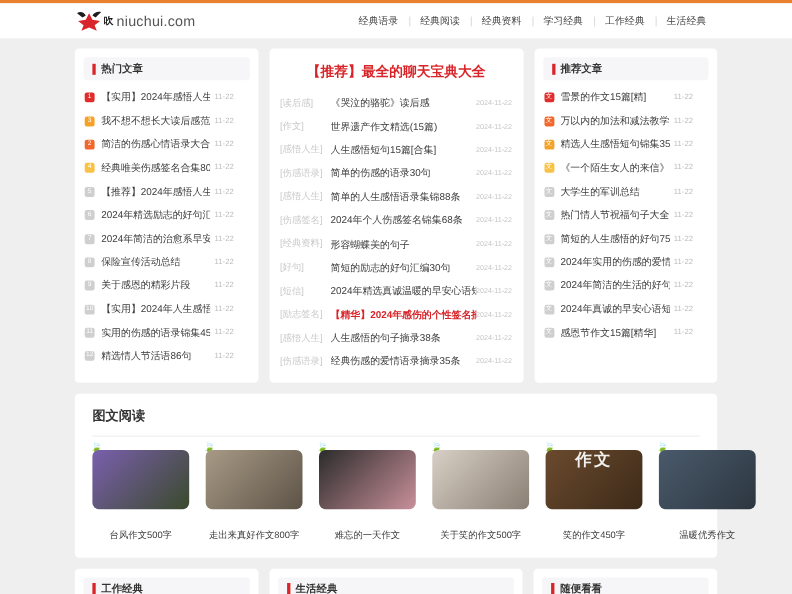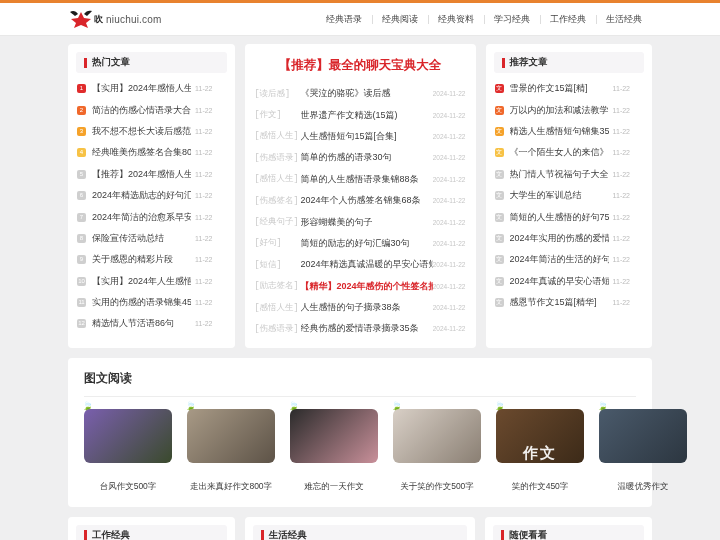--- a/index.html
+++ b/index.html
@@ -14,21 +14,21 @@
   .header {
     height: 33px; background: #ffffff;
     display: flex; align-items: center;
     padding: 0 68px;
     border-bottom: 1px solid #e8e8e8;
   }
   .logo { display: flex; align-items: center; gap: 3px; }
   .logo-mark { position: relative; width: 26px; height: 20px; }
   .logo-mark svg { display: block; }
   .logo-ch { font-size: 9px; font-weight: bold; color: #222; margin-left:-3px; }
-  .logo-text { font-size: 10px; color: #555; letter-spacing: .2px; }
+  .logo-text { font-size: 13px; color: #555; letter-spacing: .2px; }
   .nav { margin-left: auto; display: flex; align-items: center; }
   .nav-item {
     font-size: 9px; color: #444; padding: 0 10px;
     position: relative; white-space: nowrap; cursor: pointer;
   }
   .nav-item + .nav-item::before {
     content: ""; position: absolute; left: 0; top: 2px;
     width: 1px; height: 9px; background: #ddd;
   }
   .wrap { padding: 8px 68px 0 68px; }
@@ -57,34 +57,34 @@
     flex: 1; white-space: nowrap; overflow: hidden;
     text-overflow: clip; color: #3b3b3b;
   }
   .r-date { font-size: 7px; color: #bbb; flex: none; margin-left: 4px; }
   .mid-title {
     text-align: center; color: #d9252a; font-weight: bold;
     font-size: 12.5px; padding: 13px 0 9px 0;
   }
   .mid-list { padding: 0 10px 8px 10px; }
   .mrow { display: flex; align-items: center; height: 21.4px; font-size: 9px; cursor: pointer; }
-  .mtag { font-size: 8.5px; color: #c9c9c9; flex: none; width: 46px; font-family: Liberation Mono, monospace; }
+  .mtag { font-size: 8.5px; color: #c9c9c9; flex: none; width: 46px; }
   .mtitle { flex: 1; color: #3b3b3b; white-space: nowrap; overflow: hidden; }
   .mtitle.hl { color: #d9252a; font-weight: bold; }
   .mdate { font-size: 6.5px; color: #c6c6c6; flex: none; }
   .gallery { margin-top: 10px; padding: 12px 16px 14px 16px; }
   .g-head { font-size: 12px; font-weight: bold; color: #333; padding-bottom: 9px; border-bottom: 1px solid #ededed; }
   .g-items { display: flex; gap: 15px; padding-top: 12px; }
   .g-item { width: 88px; }
   .g-thumbwrap { position: relative; }
   .g-leaf { position: absolute; left: -2px; top: -8px; font-size: 9px; }
   .g-thumb {
     width: 88px; height: 54px; border-radius: 6px;
     background-size: cover; position: relative; overflow: hidden;
-    display: flex; align-items: flex-end; justify-content: center;
+    display: flex; align-items: flex-start; justify-content: center;
   }
   .g-thumb .ov { color: #fff; font-size: 15px; font-weight: bold; opacity: .92; letter-spacing: 2px; }
   .g-cap { font-size: 8.5px; color: #3b3b3b; text-align: center; padding-top: 18px; white-space: nowrap; }
   .bottom { display: flex; gap: 10px; margin-top: 10px; }
   .b-col-s { width: 167px; }
   .b-col-m { width: 231px; }
   .b-card { background: #fff; border-radius: 4px; height: 46px; overflow: hidden; }
   .brow { display: flex; align-items: center; height: 21.4px; font-size: 9px; padding: 0 9px; }
   .btitle { flex: 1; color: #3b3b3b; white-space: nowrap; overflow: hidden; }
   .bdate { font-size: 6.5px; color: #c6c6c6; }
@@ -124,27 +124,27 @@
         <span class="bar"></span>
         <span class="t">热门文章</span>
       </div>
       <div class="list" id="hot-list">
           <div class="row">
             <span class="badge" style="background: rgb(224, 44, 44);">1</span>
             <span class="r-title">【实用】2024年感悟人生</span>
             <span class="r-date">11-22</span>
           </div>
           <div class="row">
+            <span class="badge" style="background: rgb(245, 162, 42);">3</span>
+            <span class="r-title">我不想不想长大读后感范</span>
+            <span class="r-date">11-22</span>
+          </div>
+          <div class="row">
             <span class="badge" style="background: rgb(240, 104, 43);">2</span>
             <span class="r-title">简洁的伤感心情语录大合</span>
-            <span class="r-date">11-22</span>
-          </div>
-          <div class="row">
-            <span class="badge" style="background: rgb(245, 162, 42);">3</span>
-            <span class="r-title">我不想不想长大读后感范</span>
             <span class="r-date">11-22</span>
           </div>
           <div class="row">
             <span class="badge" style="background: rgb(247, 194, 69);">4</span>
             <span class="r-title">经典唯美伤感签名合集80</span>
             <span class="r-date">11-22</span>
           </div>
           <div class="row">
             <span class="badge" style="background: rgb(207, 207, 207);">5</span>
             <span class="r-title">【推荐】2024年感悟人生</span>
@@ -215,21 +215,21 @@
             <span class="mtag">[感悟人生]</span>
             <span class="mtitle">简单的人生感悟语录集锦88条</span>
             <span class="mdate">2024-11-22</span>
           </div>
           <div class="mrow">
             <span class="mtag">[伤感签名]</span>
             <span class="mtitle">2024年个人伤感签名锦集68条</span>
             <span class="mdate">2024-11-22</span>
           </div>
           <div class="mrow">
-            <span class="mtag">[经典句子]</span>
+            <span class="mtag">[经典资料]</span>
             <span class="mtitle">形容蝴蝶美的句子</span>
             <span class="mdate">2024-11-22</span>
           </div>
           <div class="mrow">
             <span class="mtag">[好句]</span>
             <span class="mtitle">简短的励志的好句汇编30句</span>
             <span class="mdate">2024-11-22</span>
           </div>
           <div class="mrow">
             <span class="mtag">[短信]</span>
@@ -275,26 +275,26 @@
             <span class="r-title">精选人生感悟短句锦集35</span>
             <span class="r-date">11-22</span>
           </div>
           <div class="row">
             <span class="badge" style="background: rgb(247, 194, 69);">文</span>
             <span class="r-title">《一个陌生女人的来信》</span>
             <span class="r-date">11-22</span>
           </div>
           <div class="row">
             <span class="badge" style="background: rgb(207, 207, 207);">文</span>
+            <span class="r-title">大学生的军训总结</span>
+            <span class="r-date">11-22</span>
+          </div>
+          <div class="row">
+            <span class="badge" style="background: rgb(207, 207, 207);">文</span>
             <span class="r-title">热门情人节祝福句子大全</span>
-            <span class="r-date">11-22</span>
-          </div>
-          <div class="row">
-            <span class="badge" style="background: rgb(207, 207, 207);">文</span>
-            <span class="r-title">大学生的军训总结</span>
             <span class="r-date">11-22</span>
           </div>
           <div class="row">
             <span class="badge" style="background: rgb(207, 207, 207);">文</span>
             <span class="r-title">简短的人生感悟的好句75</span>
             <span class="r-date">11-22</span>
           </div>
           <div class="row">
             <span class="badge" style="background: rgb(207, 207, 207);">文</span>
             <span class="r-title">2024年实用的伤感的爱情</span>

